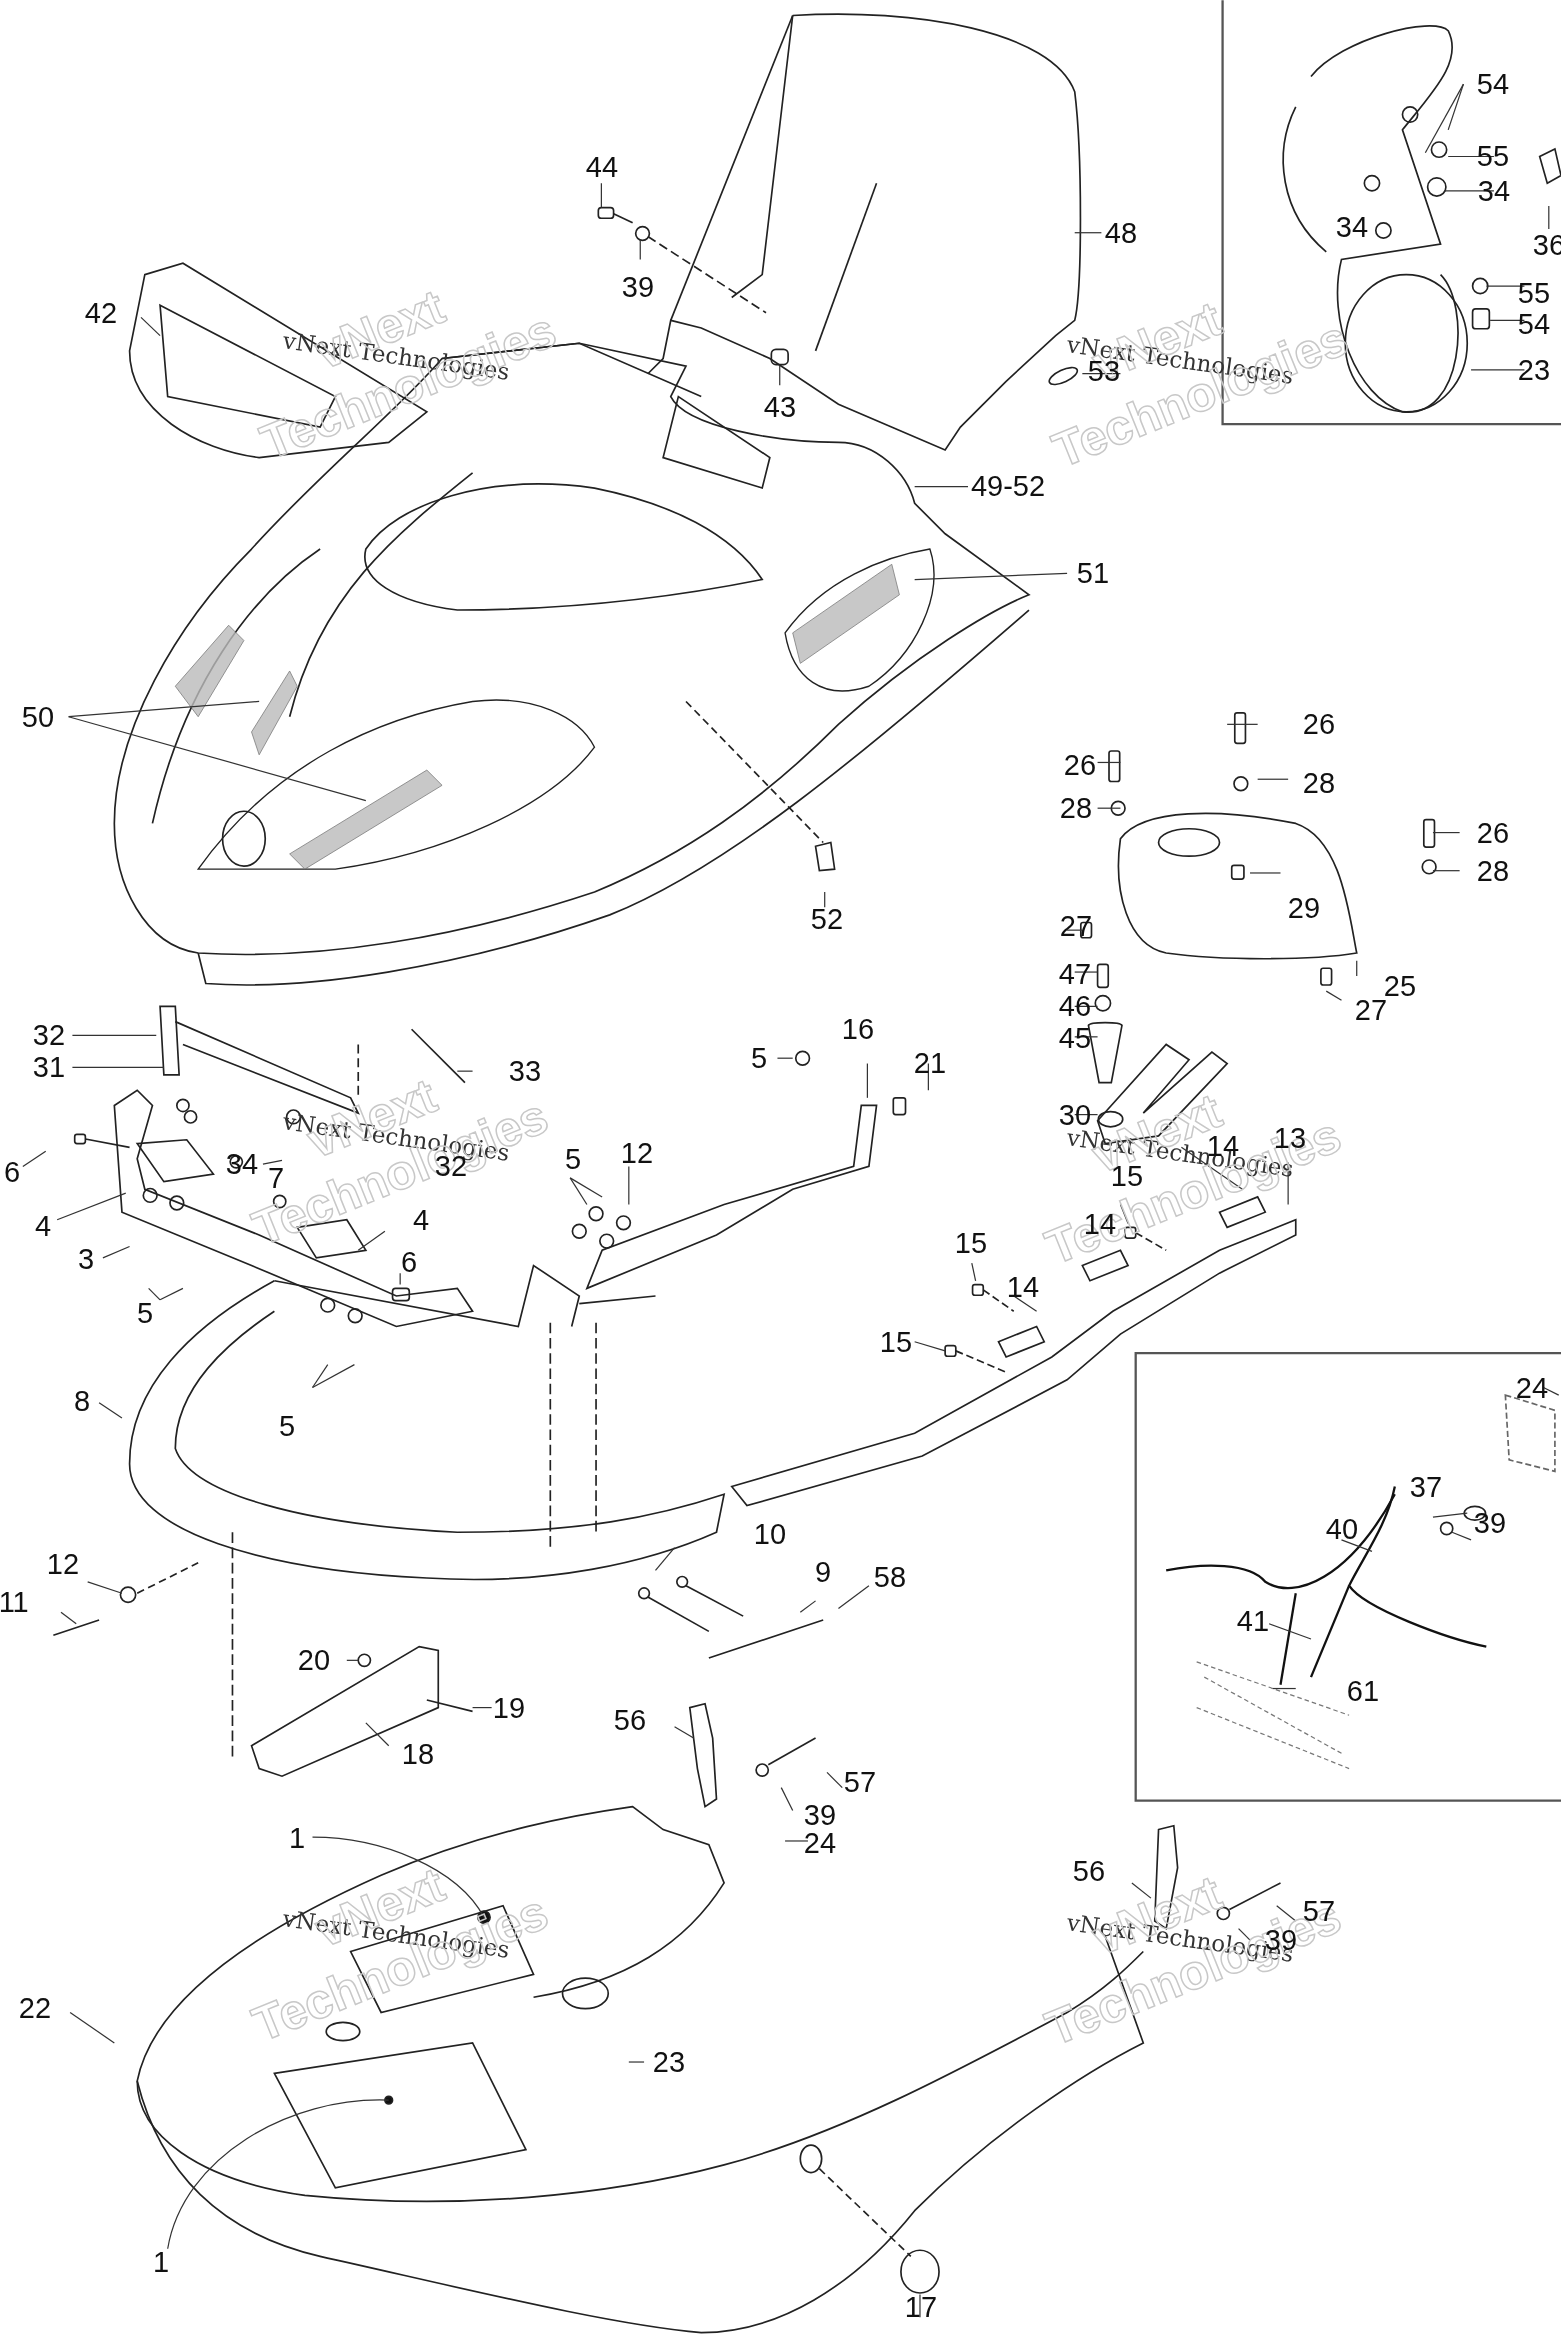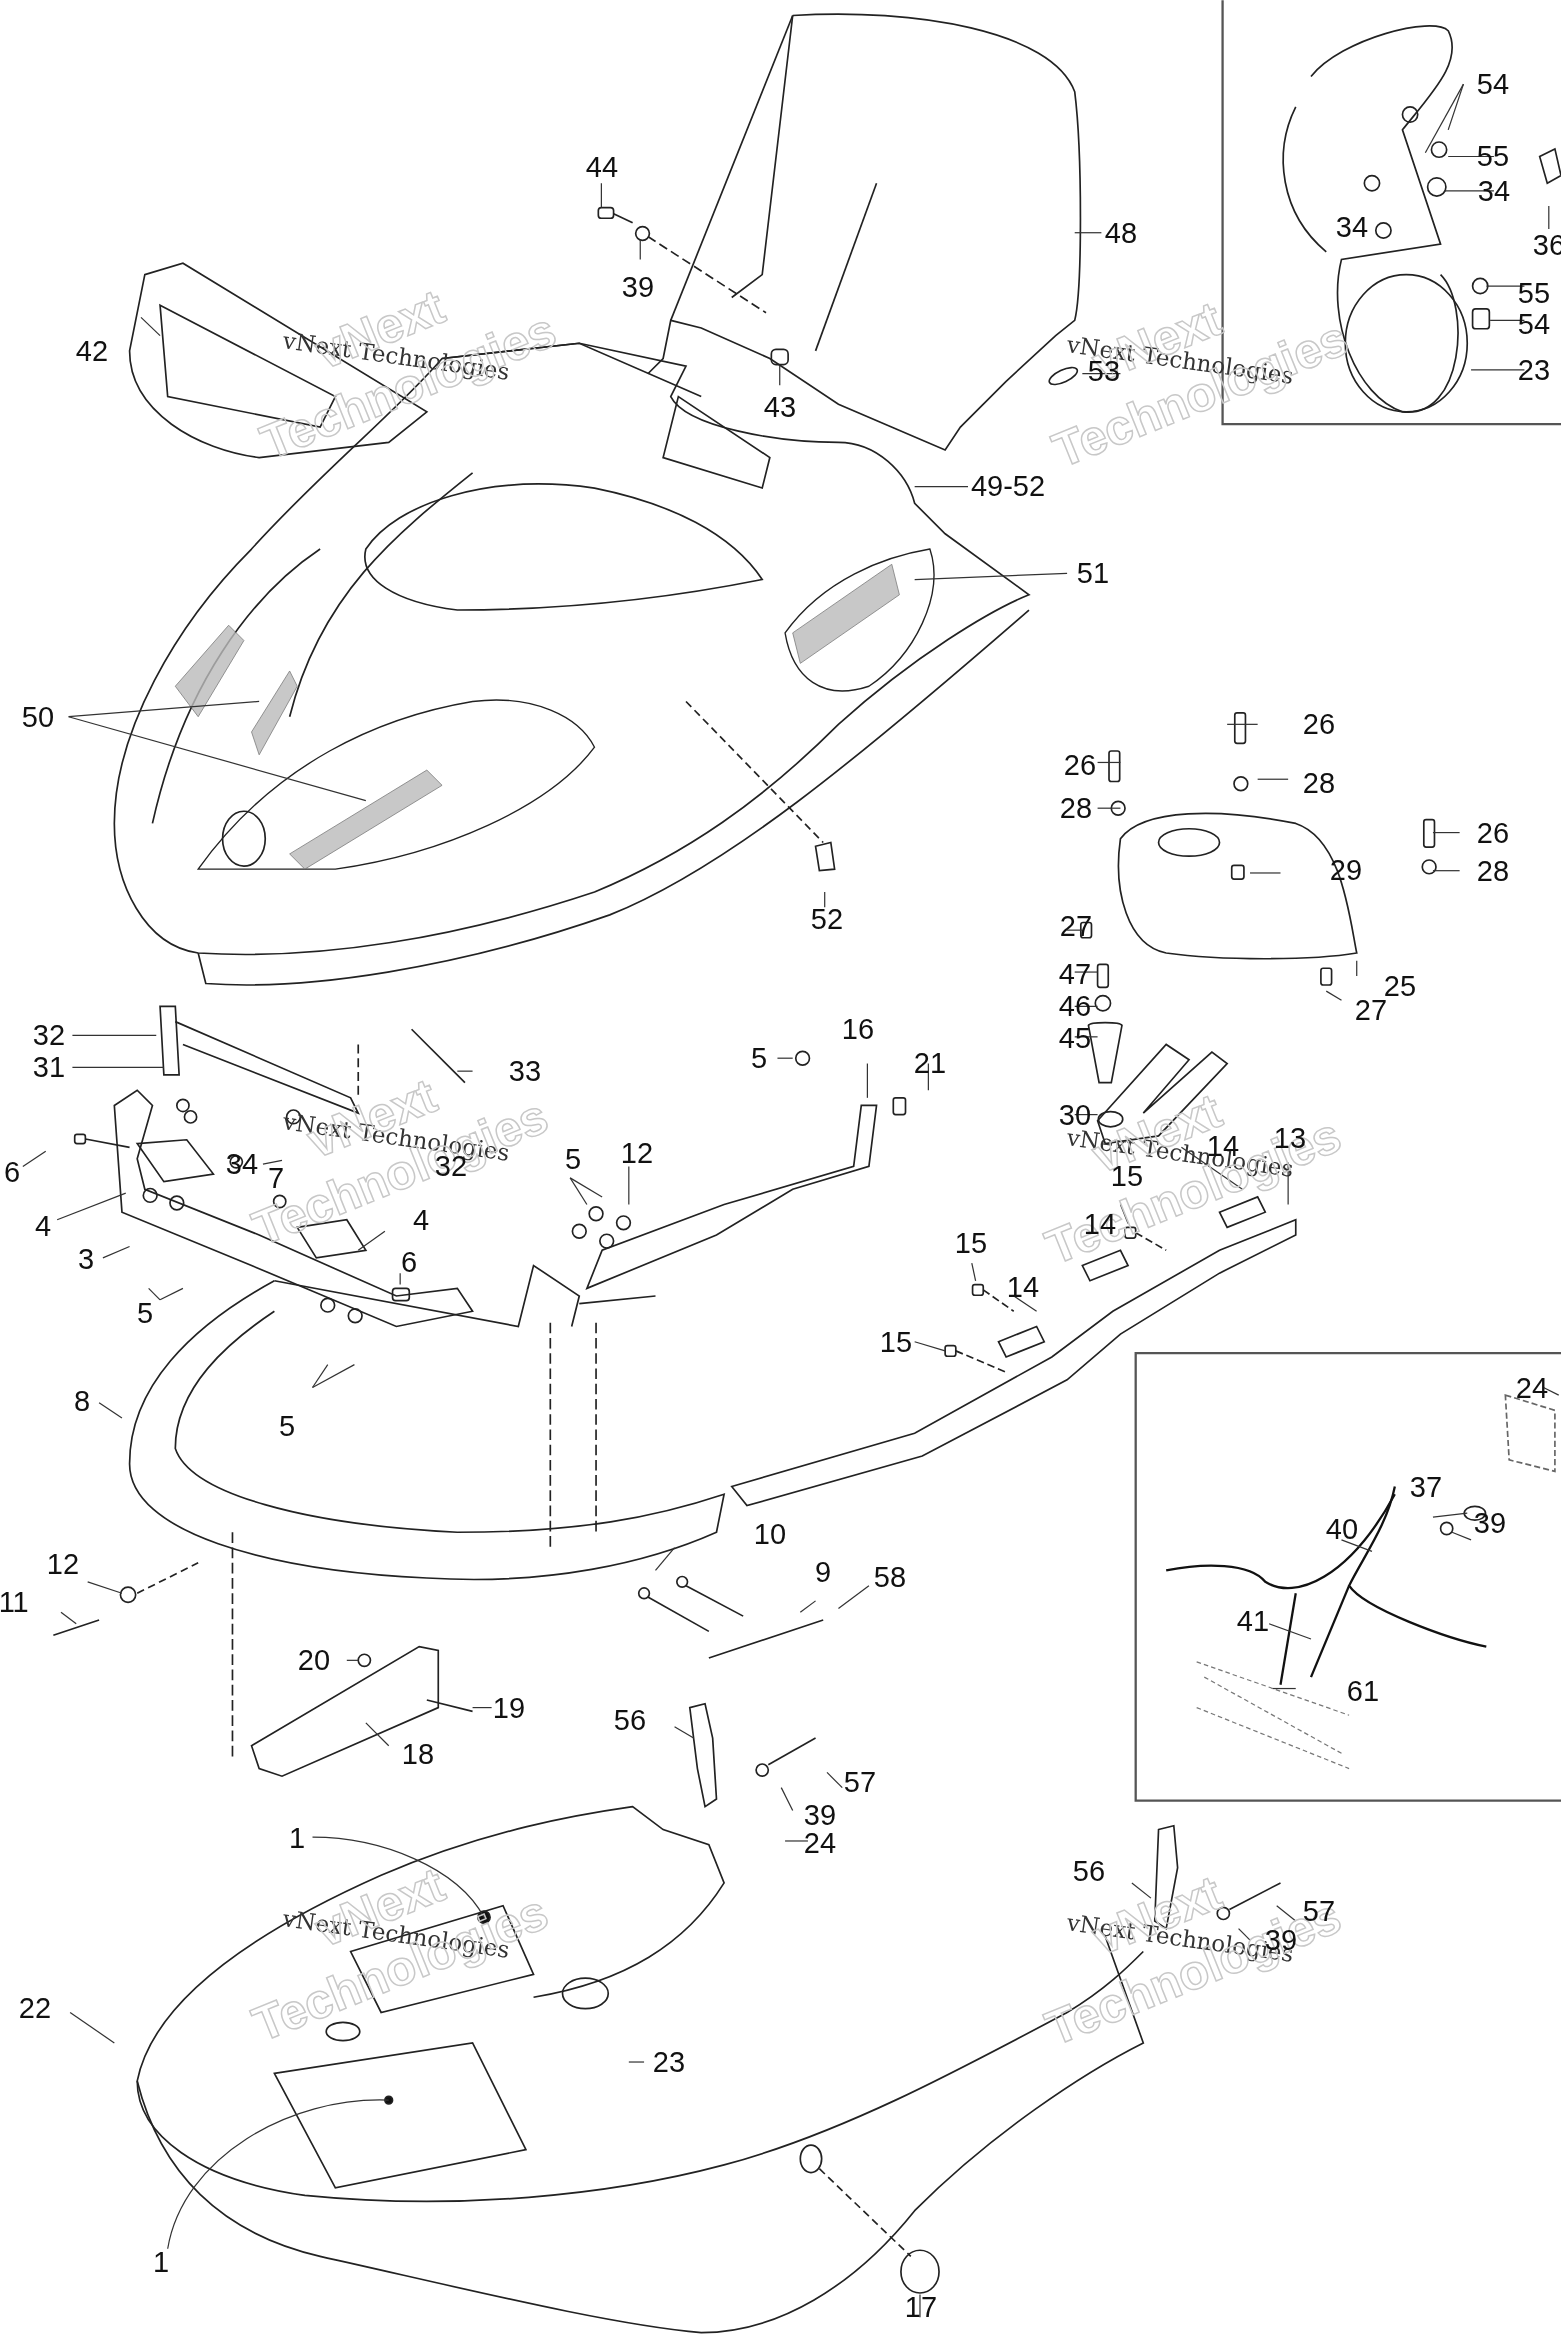--- a/index.html
+++ b/index.html
@@ -329,21 +329,21 @@
 <div class="wm wm-small" style="left:282px;top:1921px;">vNext Technologies</div>
 <div class="wm wm-big" style="left:313px;top:1879px;">vNext</div>
 <div class="wm wm-big" style="left:244px;top:1940px;">Technologies</div>
 <div class="wm wm-small" style="left:1066px;top:1925px;">vNext Technologies</div>
 <div class="wm wm-big" style="left:1090px;top:1887px;">vNext</div>
 <div class="wm wm-big" style="left:1037px;top:1944px;">Technologies</div>
 
 <div class="lbl" style="left:602px;top:167px;">44</div>
 <div class="lbl" style="left:638px;top:287px;">39</div>
 <div class="lbl" style="left:1121px;top:233px;">48</div>
-<div class="lbl" style="left:92px;top:313px;margin-top:38px;">42</div>
+<div class="lbl" style="left:101px;top:313px;">42</div>
 <div class="lbl" style="left:780px;top:407px;">43</div>
 <div class="lbl" style="left:1104px;top:371px;">53</div>
 <div class="lbl" style="left:1008px;top:486px;">49-52</div>
 <div class="lbl" style="left:1093px;top:573px;">51</div>
 <div class="lbl" style="left:38px;top:717px;">50</div>
 <div class="lbl" style="left:827px;top:919px;">52</div>
 
 <div class="lbl" style="left:1493px;top:84px;">54</div>
 <div class="lbl" style="left:1493px;top:156px;">55</div>
 <div class="lbl" style="left:1494px;top:191px;">34</div>
@@ -352,21 +352,21 @@
 <div class="lbl" style="left:1534px;top:293px;">55</div>
 <div class="lbl" style="left:1534px;top:324px;">54</div>
 <div class="lbl" style="left:1534px;top:370px;">23</div>
 
 <div class="lbl" style="left:1319px;top:724px;">26</div>
 <div class="lbl" style="left:1080px;top:765px;">26</div>
 <div class="lbl" style="left:1319px;top:783px;">28</div>
 <div class="lbl" style="left:1076px;top:808px;">28</div>
 <div class="lbl" style="left:1493px;top:833px;">26</div>
 <div class="lbl" style="left:1493px;top:871px;">28</div>
-<div class="lbl" style="left:1304px;top:870px;margin-left:42px;">29</div>
+<div class="lbl" style="left:1304px;top:908px;">29</div>
 <div class="lbl" style="left:1076px;top:926px;">27</div>
 <div class="lbl" style="left:1400px;top:986px;">25</div>
 <div class="lbl" style="left:1371px;top:1010px;">27</div>
 <div class="lbl" style="left:1075px;top:974px;">47</div>
 <div class="lbl" style="left:1075px;top:1006px;">46</div>
 <div class="lbl" style="left:1075px;top:1038px;">45</div>
 <div class="lbl" style="left:1075px;top:1115px;">30</div>
 
 <div class="lbl" style="left:49px;top:1035px;">32</div>
 <div class="lbl" style="left:49px;top:1067px;">31</div>

